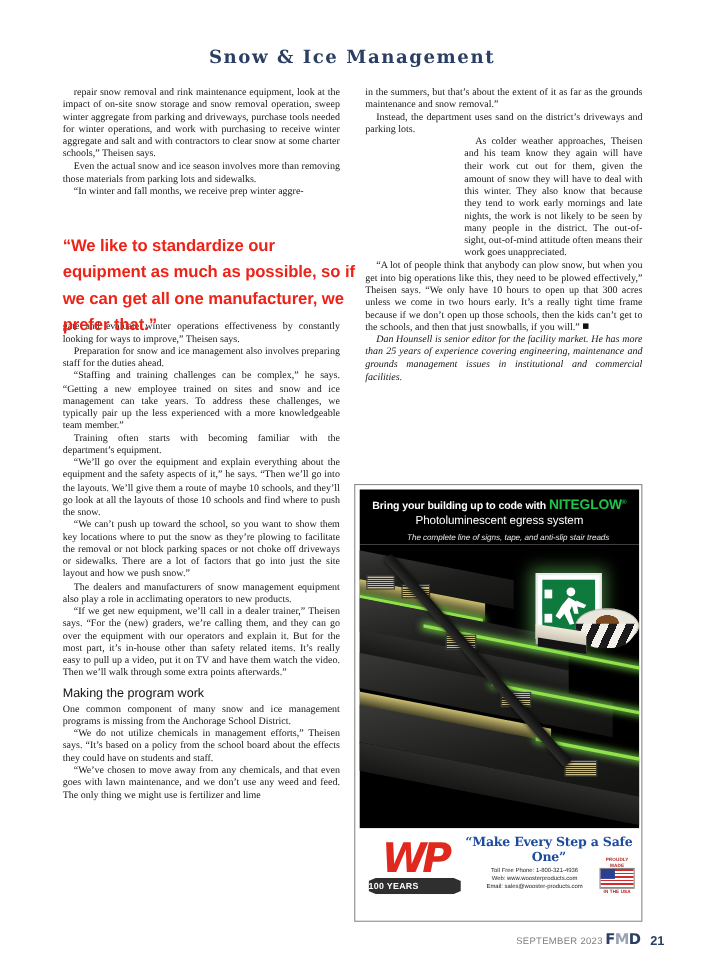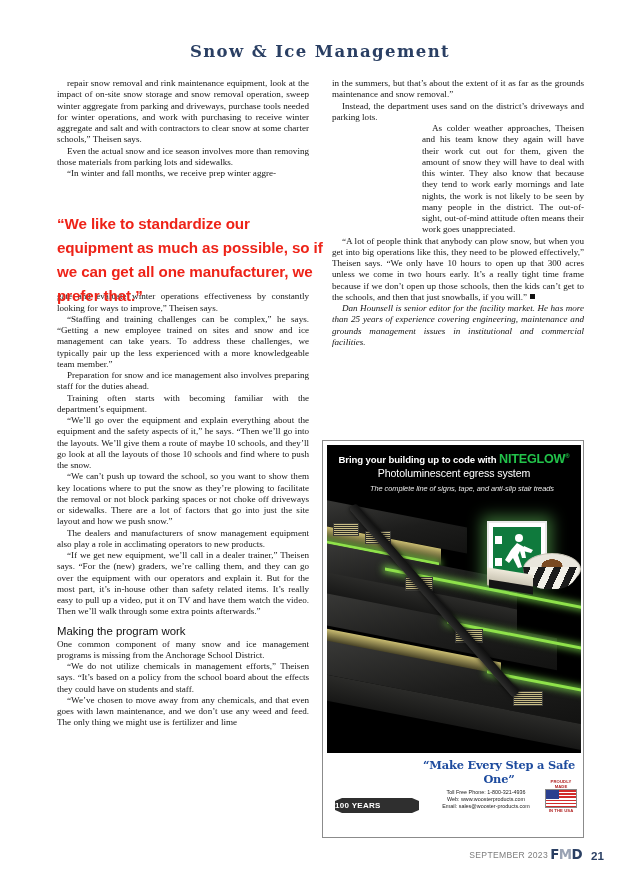--- a/index.html
+++ b/index.html
@@ -377,22 +377,22 @@
 <div class="page">
 
   <div class="col col-left">
     <p>repair snow removal and rink maintenance equipment, look at the impact of on-site snow storage and snow removal operation, sweep winter aggregate from parking and driveways, purchase tools needed for winter operations, and work with purchasing to receive winter aggregate and salt and with contractors to clear snow at some charter schools,” Theisen says.</p>
     <p>Even the actual snow and ice season involves more than removing those materials from parking lots and sidewalks.</p>
     <p>“In winter and fall months, we receive prep winter aggre-</p>
 
     <div style="height:112px"></div>
 
     <p class="noindent">gate and evaluate winter operations effectiveness by constantly looking for ways to improve,” Theisen says.</p>
+    <p>Preparation for snow and ice management also involves preparing staff for the duties ahead.</p>
     <p>“Staffing and training challenges can be complex,” he says. “Getting a new employee trained on sites and snow and ice management can take years. To address these challenges, we typically pair up the less experienced with a more knowledgeable team member.”</p>
-    <p>Preparation for snow and ice management also involves preparing staff for the duties ahead.</p>
     <p>Training often starts with becoming familiar with the department’s equipment.</p>
     <p>“We’ll go over the equipment and explain everything about the equipment and the safety aspects of it,” he says. “Then we’ll go into the layouts. We’ll give them a route of maybe 10 schools, and they’ll go look at all the layouts of those 10 schools and find where to push the snow.</p>
     <p>“We can’t push up toward the school, so you want to show them key locations where to put the snow as they’re plowing to facilitate the removal or not block parking spaces or not choke off driveways or sidewalks. There are a lot of factors that go into just the site layout and how we push snow.”</p>
     <p>The dealers and manufacturers of snow management equipment also play a role in acclimating operators to new products.</p>
     <p>“If we get new equipment, we’ll call in a dealer trainer,” Theisen says. “For the (new) graders, we’re calling them, and they can go over the equipment with our operators and explain it. But for the most part, it’s in-house other than safety related items. It’s really easy to pull up a video, put it on TV and have them watch the video. Then we’ll walk through some extra points afterwards.”</p>
 
     <h2 class="subhead">Making the program work</h2>
     <p class="noindent">One common component of many snow and ice management programs is missing from the Anchorage School District.</p>
     <p>“We do not utilize chemicals in management efforts,” Theisen says. “It’s based on a policy from the school board about the effects they could have on students and staff.</p>
     <p>“We’ve chosen to move away from any chemicals, and that even goes with lawn maintenance, and we don’t use any weed and feed. The only thing we might use is fertilizer and lime</p>
@@ -464,20 +464,21 @@
       </div>
 
       <div class="tape-roll" style="left:196px; top:58px; width:56px; height:30px; background:radial-gradient(ellipse at 50% 40%, #7a4a22 0 26%, #e9e6dd 27% 100%); border:1px solid #c9c5b8;"></div>
       <div class="tape-roll" style="left:196px; top:72px; width:56px; height:22px; border-radius:0 0 28px 28px; background:repeating-linear-gradient(115deg,#1b1b1b 0 7px,#f2f0e8 7px 14px);"></div>
       <div style="position:absolute; left:160px; top:76px; width:46px; height:18px; background:linear-gradient(180deg,#efeadb,#b8b2a0); transform:skewY(9deg);"></div>
       <div style="position:absolute; left:162px; top:88px; width:44px; height:8px; background:#141414; transform:skewY(9deg);"></div>
     </div>
 
     <div class="ad-logo">
       <div class="wp-mark">
+        <div class="wp-letters">WP</div>
         <div class="wp-banner">100 YEARS</div>
       </div>
       <div class="wp-text">
         <div class="wp-tag">“Make Every Step a Safe One”</div>
         <div class="wp-contact">
           <div>Toll Free Phone: 1-800-321-4936</div>
           <div>Web: www.woosterproducts.com</div>
           <div>Email: sales@wooster-products.com</div>
         </div>
       </div>

